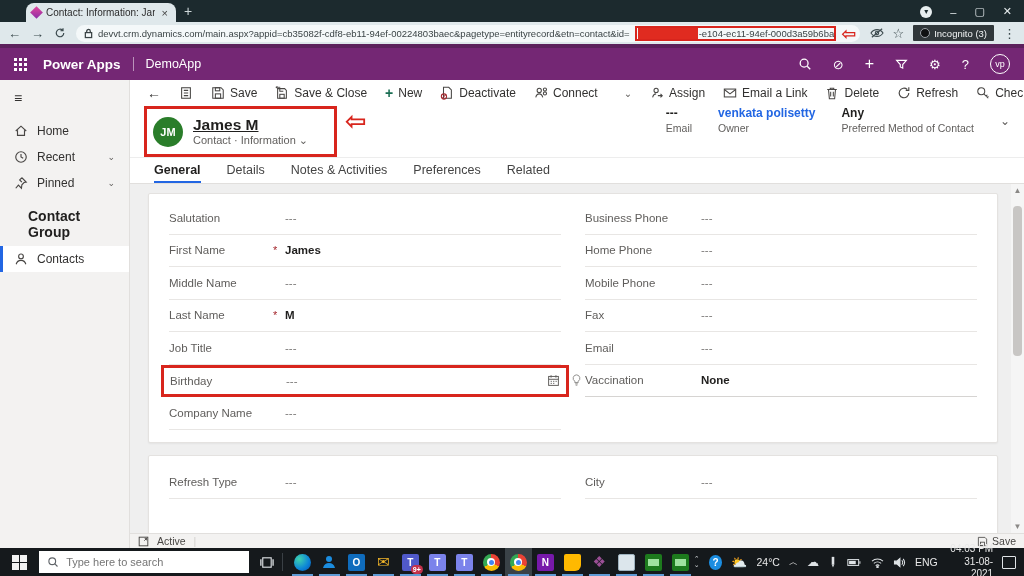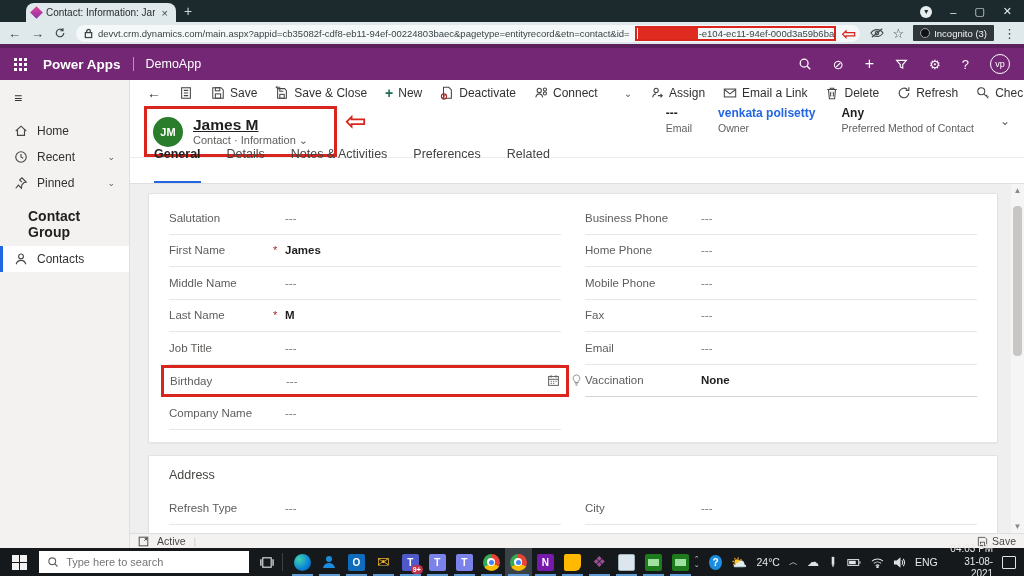--- a/index.html
+++ b/index.html
@@ -64,21 +64,21 @@
   .rec-name { font-size:15.5px; font-weight:bold; color:#201f1e; line-height:1.15;text-decoration:underline; }
   .rec-sub { font-size:11px; color:#605e5c; }
   .rec-arrow { font-size:26px; margin-left:8px; }
   .rec-right { margin-left:auto; display:flex; align-items:flex-start; gap:26px; }
   .hdr-field .v { font-weight:bold; font-size:12px; color:#201f1e; }
   .hdr-field .v.link { color:#2266E3; }
   .hdr-field .l { font-size:10.5px; color:#605e5c; margin-top:2px; }
   .hdr-chev { color:#605e5c; font-size:12px; margin-top:8px; }
 
   .tabsrow { height:26px; background:#fff; display:flex; align-items:flex-end; gap:26px; padding:0 0 0 24px; border-bottom:1px solid #e1dfdd; font-size:12.5px; color:#444; }
-  .ftab { padding-bottom:20px; border-bottom:2px solid transparent; }
+  .ftab { padding-bottom:4px; border-bottom:2px solid transparent; }
   .ftab.active { font-weight:bold; color:#201f1e; border-bottom:2px solid #2266E3; }
 
   .content { position:absolute; left:0; top:104px; width:894px; height:349px; background:#efefef; overflow:hidden; }
   .card { position:absolute; left:18px; width:850px; background:#fff; border:1px solid #e4e2e0; border-radius:2px; box-shadow:0 1px 2px rgba(0,0,0,.05); }
   .card.main-card { top:9px; height:250px; padding:8px 20px 0; }
   .card.addr-card { top:271px; height:90px; padding:10px 20px 0; }
   .cols { display:flex; gap:24px; }
   .col { flex:1; }
   .frow { height:32.5px; display:flex; align-items:center; border-bottom:1px solid #e8e6e4; position:relative; }
   .flabel { width:104px; flex:0 0 auto; color:#5f5d5b; font-size:11.5px; }
@@ -466,21 +466,20 @@
             <span class="flabel">Vaccination</span>
               <span class="freq"></span>
             <span class="fvalue filled">None</span>
           </div>
           <div class="frow" style="border-bottom:none"></div>
         </div>
       </div>
     </div>
 
     <div class="card addr-card">
-      <div class="sec-title">Address</div>
       <div class="cols">
         <div class="col">
           <div class="frow">
             <span class="flabel">Refresh Type</span>
               <span class="freq"></span>
             <span class="fvalue">---</span>
           </div>
         </div>
         <div class="col">
           <div class="frow">

